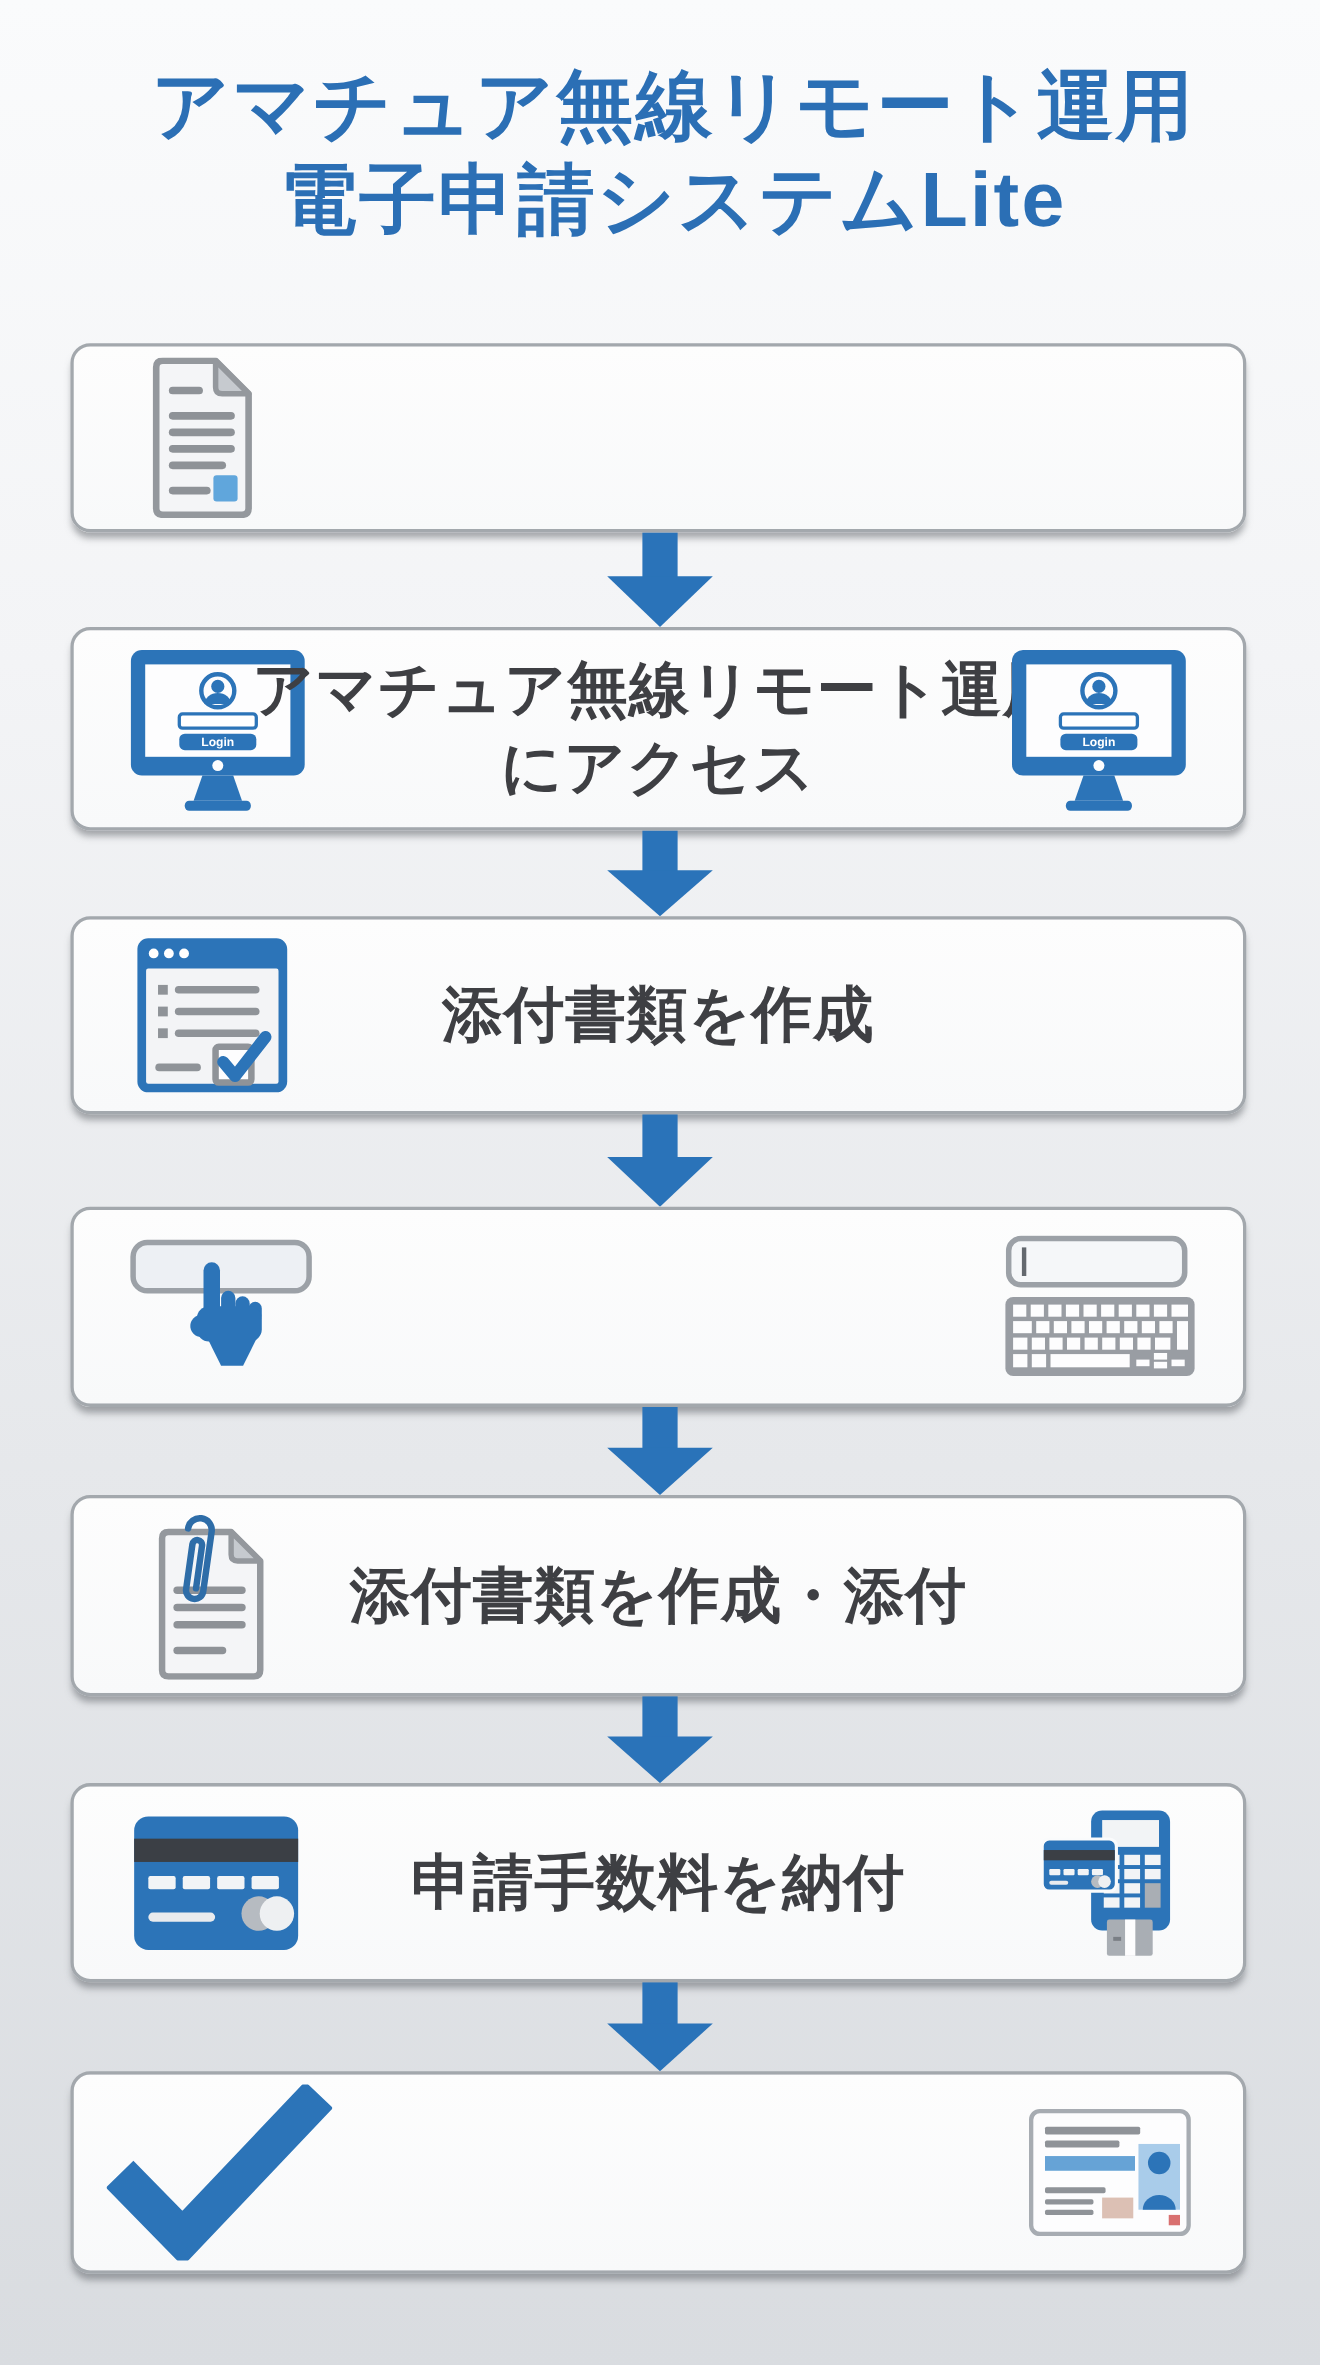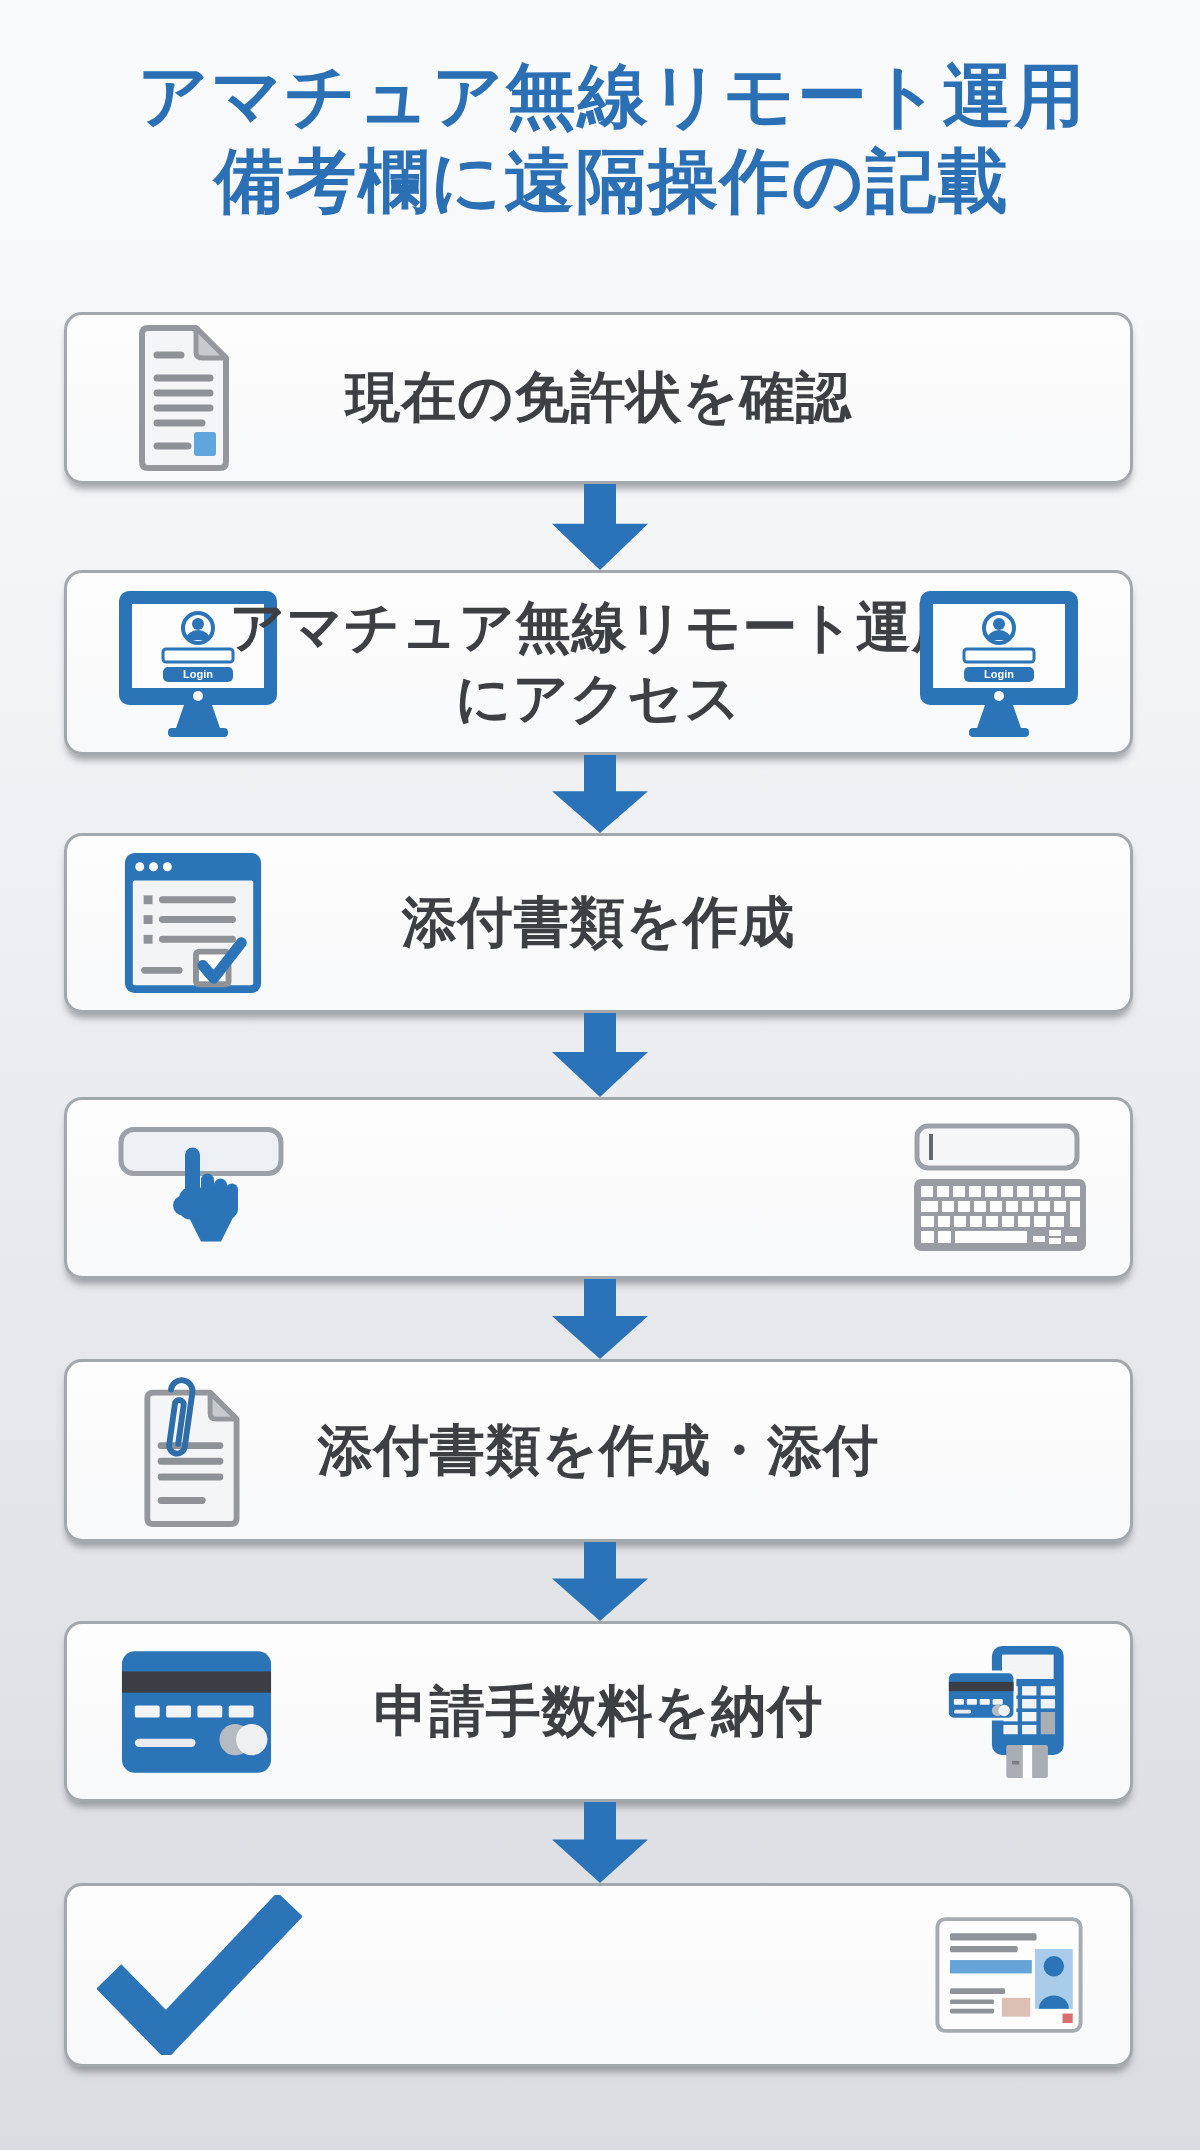--- a/index.html
+++ b/index.html
@@ -29,39 +29,38 @@
   }
   .label.tight{font-size:52px;letter-spacing:0;}
   .icon{position:absolute;top:50%;transform:translateY(-50%);line-height:0;}
   .arrow{position:absolute;left:550px;width:100px;}
 </style>
 </head>
 <body>
 
 <div class="page">
 
-  <h1 class="title"><span>アマチュア無線リモート運用</span><br><span>備考欄に遠隔操作の記載</span></h1>
+  <h1 class="title"><span>アマチュア無線リモート運用</span><br><span>電子申請システムLite</span></h1>
 
   <section class="card" style="top:312px;height:172px">
     <span class="icon" style="left:68px">
       <svg width="102" height="146" viewBox="0 0 100 146">
         <path d="M12,3 H60 L90,33 V137 q0,6 -6,6 H12 q-6,0 -6,-6 V9 q0,-6 6,-6 Z" fill="#F4F5F7" stroke="#94989D" stroke-width="6" stroke-linejoin="round"></path>
         <path d="M60,3 L90,33 H66 q-6,0 -6,-6 Z" fill="#C6CACF" stroke="#94989D" stroke-width="5" stroke-linejoin="round"></path>
         <g stroke="#8E9297" stroke-width="7" stroke-linecap="round">
           <line x1="21" y1="30" x2="45" y2="30"></line>
           <line x1="21" y1="53" x2="74" y2="53"></line>
           <line x1="21" y1="68" x2="74" y2="68"></line>
           <line x1="21" y1="83" x2="74" y2="83"></line>
           <line x1="21" y1="98" x2="66" y2="98"></line>
           <line x1="21" y1="121" x2="52" y2="121"></line>
         </g>
         <rect x="58" y="107" width="22" height="24" rx="3" fill="#60A6DC"></rect>
       </svg>
     </span>
-    <div class="label">現在の免許状を確認</div>
   </section>
 
   <svg class="arrow" style="top:484px;height:86px" viewBox="0 0 100 82" preserveAspectRatio="none">
     <rect x="34" y="0" width="32" height="40" fill="#2A73B9"></rect>
     <polygon points="2,38 98,38 50,82" fill="#2A73B9"></polygon>
   </svg>
 
   <section class="card" style="top:570px;height:185px">
     <span class="icon" style="left:46px">
       <svg width="170" height="152" viewBox="0 0 170 152">

